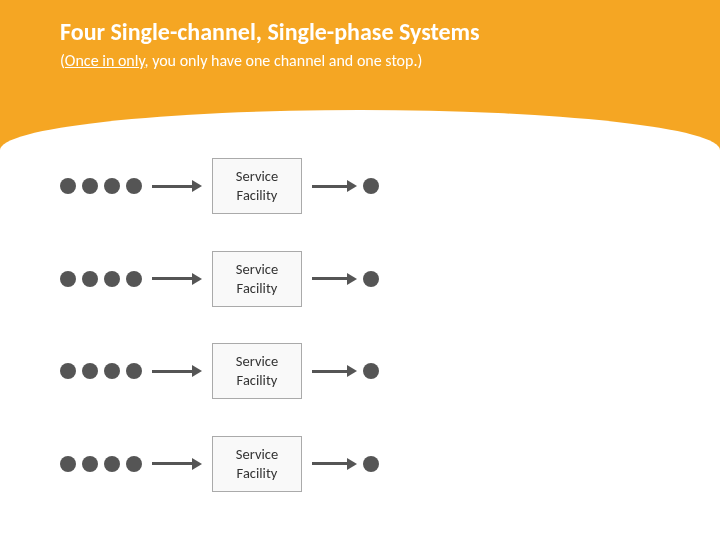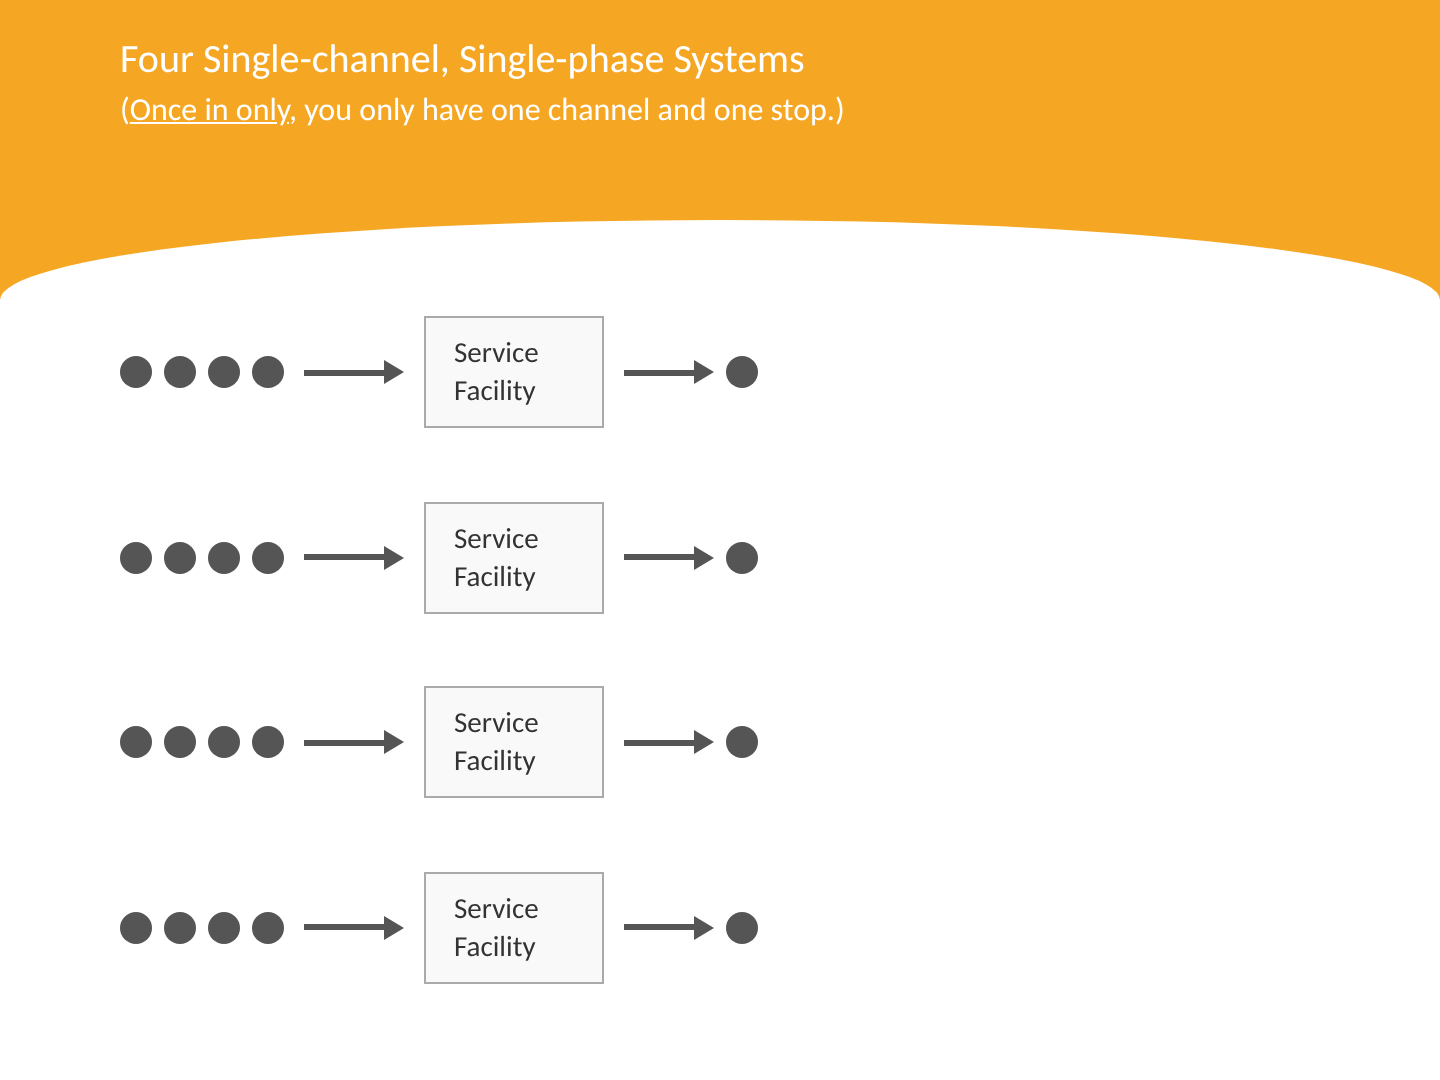--- a/index.html
+++ b/index.html
@@ -33,22 +33,22 @@
     }
 
     .header-area {
       position: absolute;
       top: 18px;
       left: 60px;
       right: 60px;
     }
 
     .title {
-      font-size: 20px;
-      font-weight: 400;
+      font-size: 24px;
+      font-weight: 700;
       color: #fff;
       line-height: 1.2;
     }
 
     .subtitle {
       font-size: 16px;
       color: #fff;
       margin-top: 4px;
     }
 
@@ -108,20 +108,21 @@
       border-top: 6px solid transparent;
       border-bottom: 6px solid transparent;
       border-left: 10px solid #555;
     }
 
     
     .facility-box {
       border: 1.5px solid #aaa;
       background: #f9f9f9;
       padding: 8px 14px;
+      text-align: center;
       min-width: 90px;
       font-size: 14.5px;
       color: #333;
       line-height: 1.3;
     }
 
     
     .output-arrow {
       display: flex;
       align-items: center;

